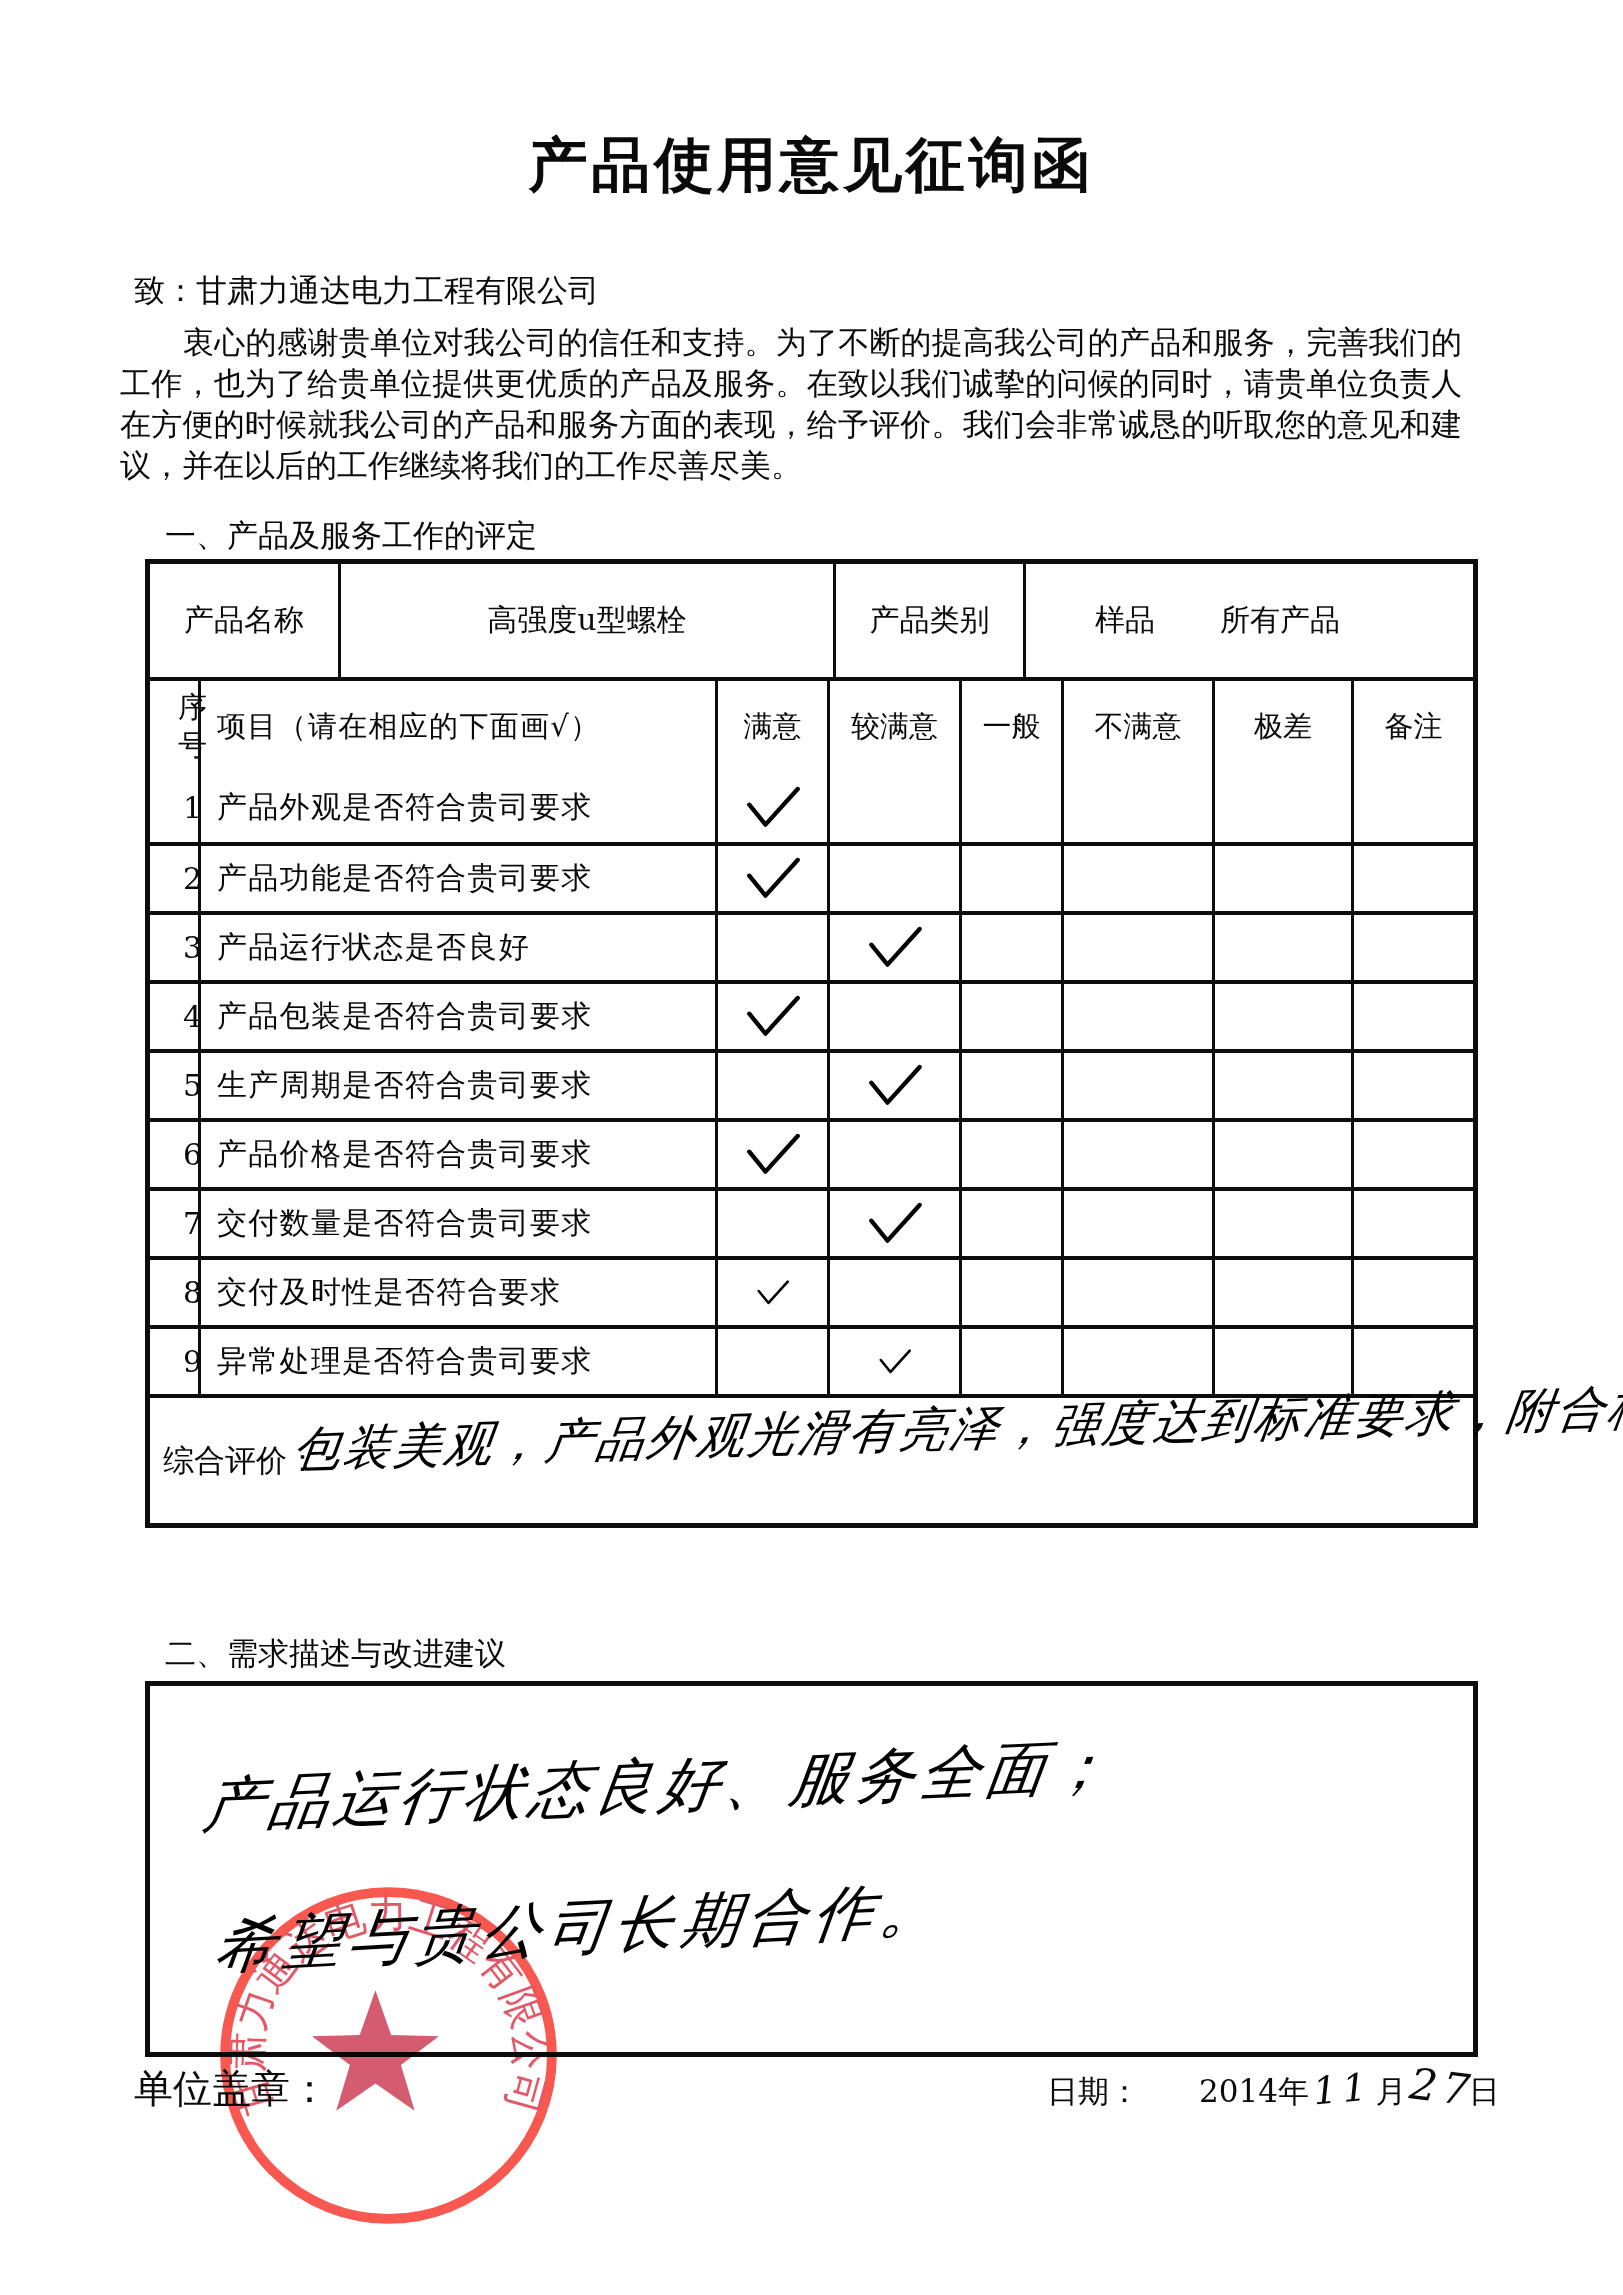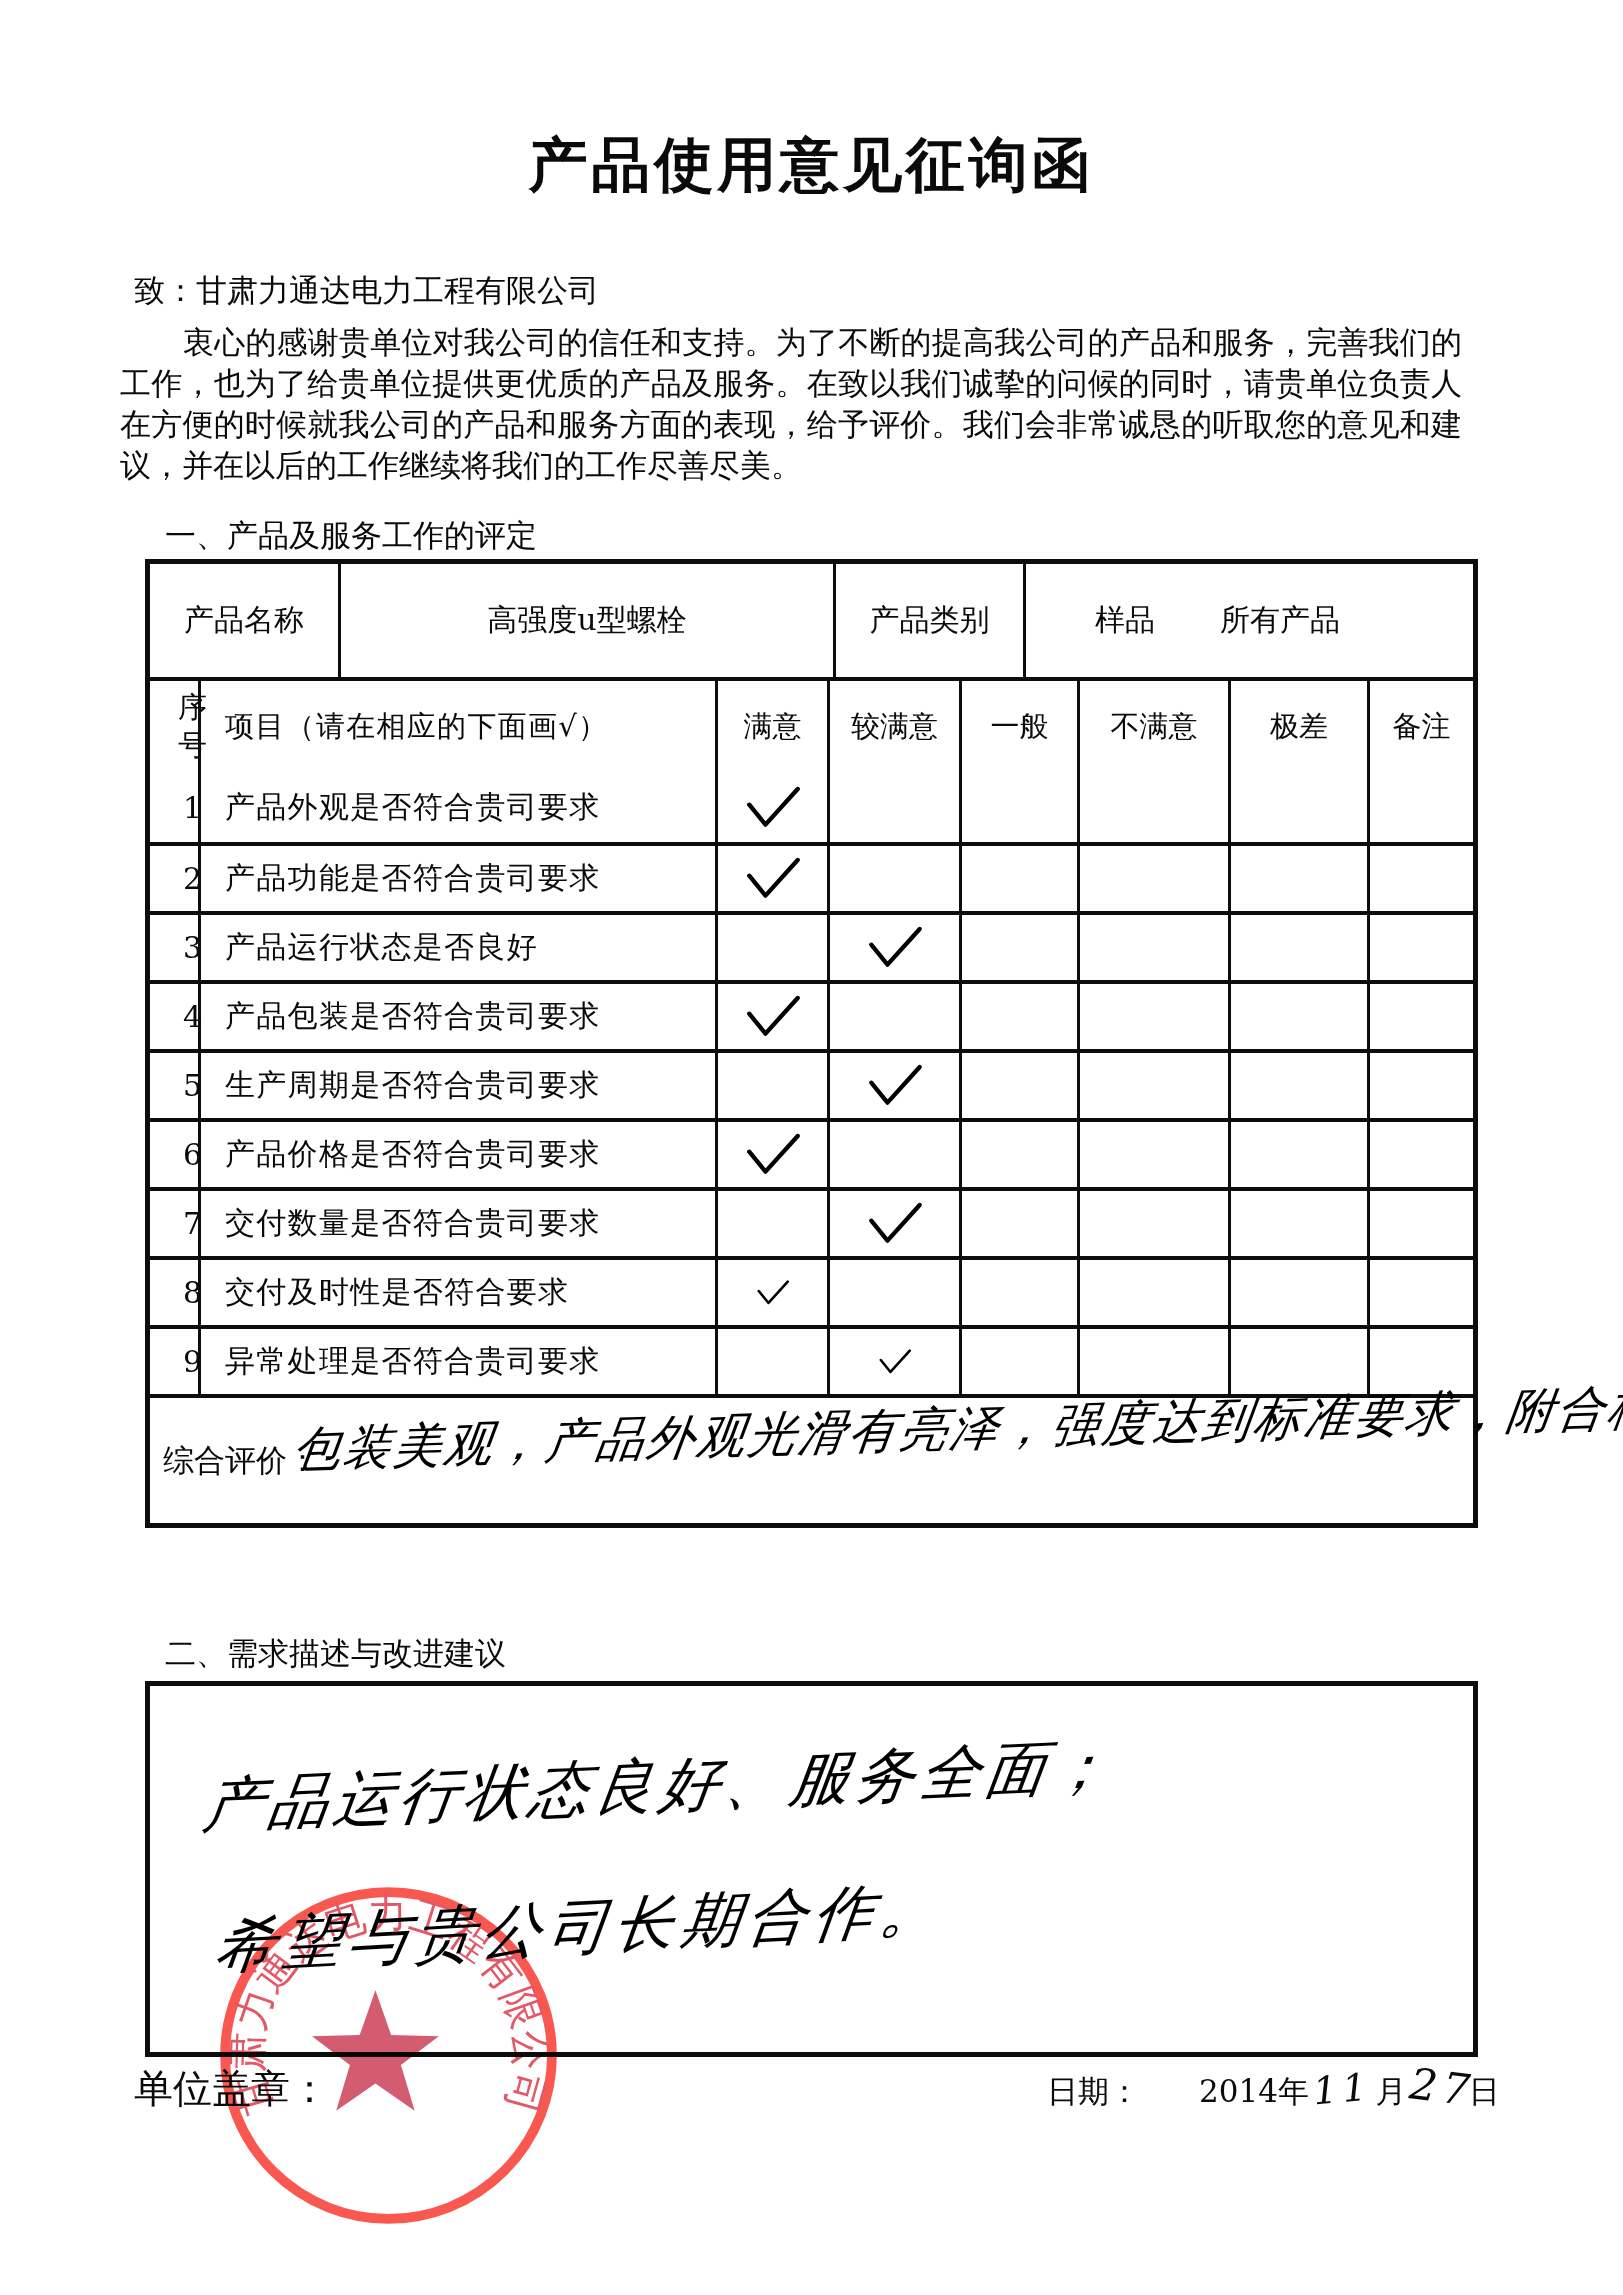--- a/index.html
+++ b/index.html
@@ -20,22 +20,22 @@
   .eval-table{top:559px;left:145px;width:1333px;border:5.2px solid #0d0d0d;box-sizing:border-box;background:#fff;}
   .t-row{display:flex;box-sizing:border-box;border-top:4.6px solid #0d0d0d;align-items:stretch;}
   .t-row:first-child{border-top:none;}
   .t-cell{box-sizing:border-box;border-right:3.3px solid #0d0d0d;display:flex;align-items:center;justify-content:center;position:relative;}
   .t-cell:last-child{border-right:none;}
   .row-product{height:113px;font-size:30px;}
   .row-header{height:96px;font-size:29px;}
   .row-item{height:69px;font-size:30px;}
   .row-overall{height:129px;position:relative;}
   .cp1{width:191px;} .cp2{width:495px;} .cp3{width:190px;} .cp4{flex:1;justify-content:flex-start;padding-left:69px;gap:65px;}
-  .c-no{width:51px;padding-left:37px;} .c-item{width:517px;justify-content:flex-start;padding-left:24px;letter-spacing:1.3px;}
-  .c-a{width:112px;} .c-b{width:132px;} .c-c{width:118px;} .c-d{width:151px;} .c-e{width:139px;} .c-f{flex:1;}
+  .c-no{width:51px;padding-left:37px;} .c-item{width:517px;justify-content:flex-start;padding-left:16px;letter-spacing:1.3px;}
+  .c-a{width:112px;} .c-b{width:132px;} .c-c{width:102px;} .c-d{width:151px;} .c-e{width:139px;} .c-f{flex:1;}
   .v-label{width:33px;line-height:1.3;text-align:center;word-break:break-all;}
   .overall-label{font-size:31px;position:absolute;left:13px;top:50%;transform:translateY(-50%);text-align:right;}
 
   
   .script{font-style:italic;white-space:nowrap;transform-origin:left center;color:#000;}
   .overall-script{position:absolute;left:143px;top:19.6px;font-size:48px;letter-spacing:2.6px;transform:rotate(-1.8deg) skewX(-9deg);}
   .bx-line1{top:1766px;left:204px;font-size:60px;letter-spacing:5.2px;transform:rotate(-2.5deg) skewX(-10deg);}
   .bx-line2{top:1907px;left:216px;font-size:60px;letter-spacing:6.5px;transform:rotate(-3deg) skewX(-10deg);}
 
   

